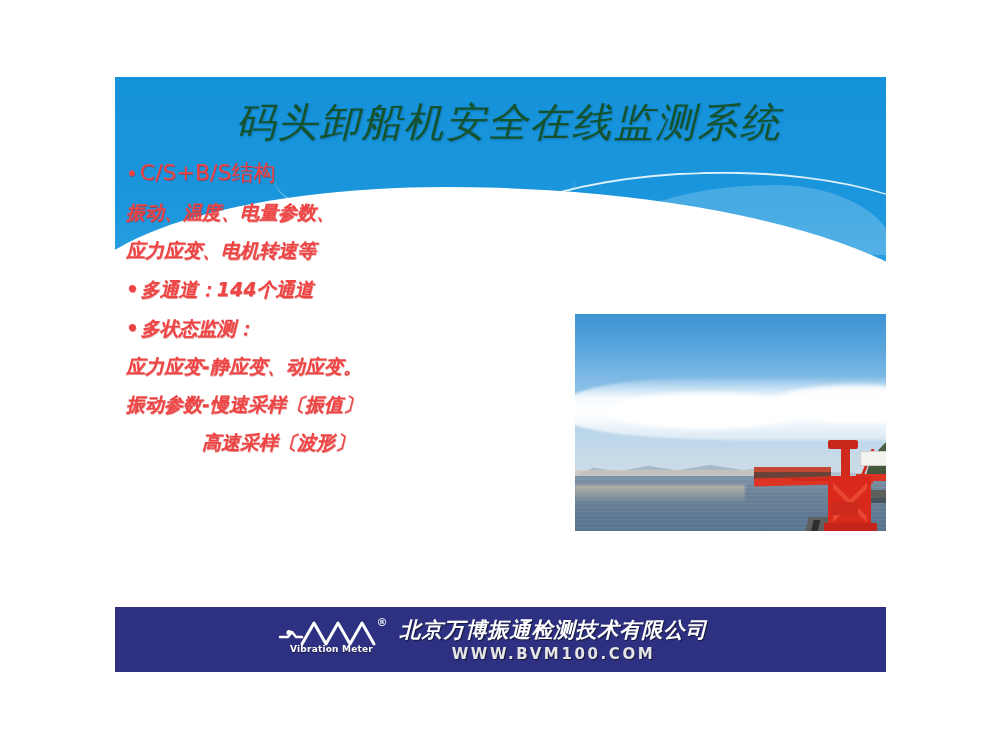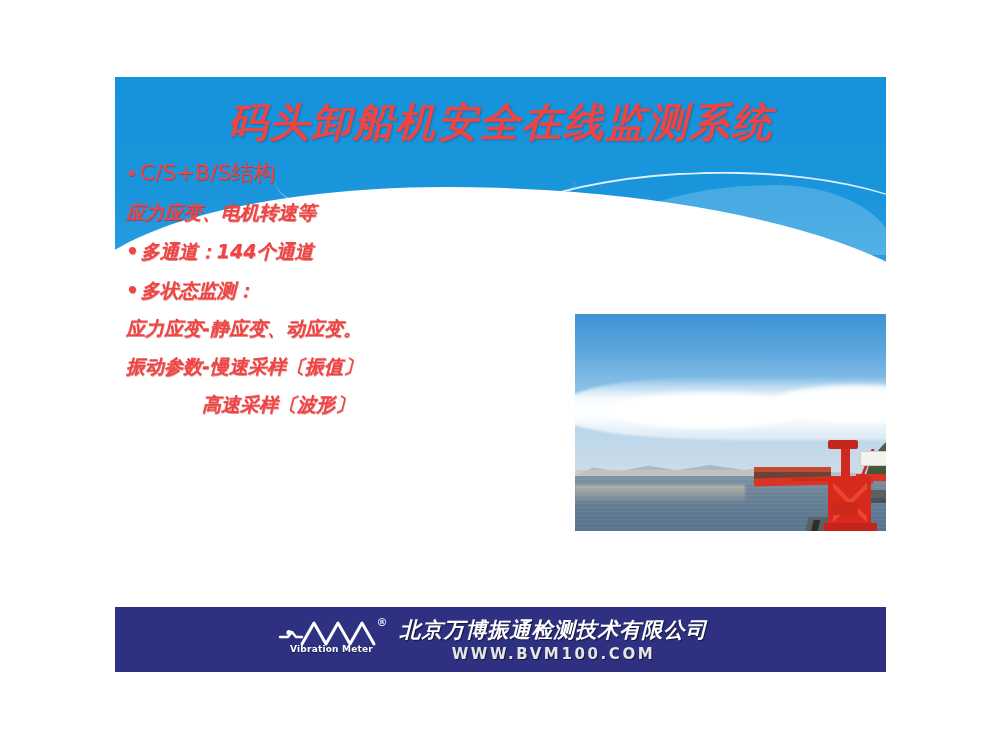--- a/index.html
+++ b/index.html
@@ -97,28 +97,28 @@
     top: 108px;
     width: 300px;
     height: 70px;
     background: rgba(255,255,255,0.20);
     border-radius: 60% 40% 0 0 / 100% 100% 0 0;
   }
 
   
   #slide-title {
     position: absolute;
-    left: 0;
+    left: 8px;
     top: 23px;
     width: 771px;
     text-align: center;
-    color: #ef4444;
+    color: #14532d;
     font-family: "DejaVu Sans", sans-serif;
     font-size: 40px;
-    font-weight: bold;
+    font-weight: normal;
     font-style: italic;
     letter-spacing: 2px;
     line-height: 1.1;
     text-shadow: 1px 1px 2px rgba(0,60,110,0.35);
     white-space: nowrap;
   }
 
   
   #bullets {
     position: absolute;
@@ -502,20 +502,21 @@
     <div class="swoosh-tint"></div>
     <div class="swoosh-line-a"></div>
     <div class="panel-white-swoosh"></div>
     <div class="panel-white-right"></div>
     <div class="swoosh-line-b"></div>
 
     <div id="slide-title">码头卸船机安全在线监测系统</div>
 
     <div id="bullets">
       <div class="bl bullet latin r1">C/S+B/S结构</div>
+      <div class="bl r3">振动、温度、电量参数、</div>
       <div class="bl r4">应力应变、电机转速等</div>
       <div class="bl bullet r5">多通道：144个通道</div>
       <div class="bl bullet r6">多状态监测：</div>
       <div class="bl r7">应力应变-静应变、动应变。</div>
       <div class="bl r8">振动参数-慢速采样〔振值〕</div>
       <div class="bl indent r9">高速采样〔波形〕</div>
     </div>
 
     <div id="photo" title="红色卸船机位于码头栈桥上，背景为海面、云层与远山">
       <div class="ph-sky"></div>

